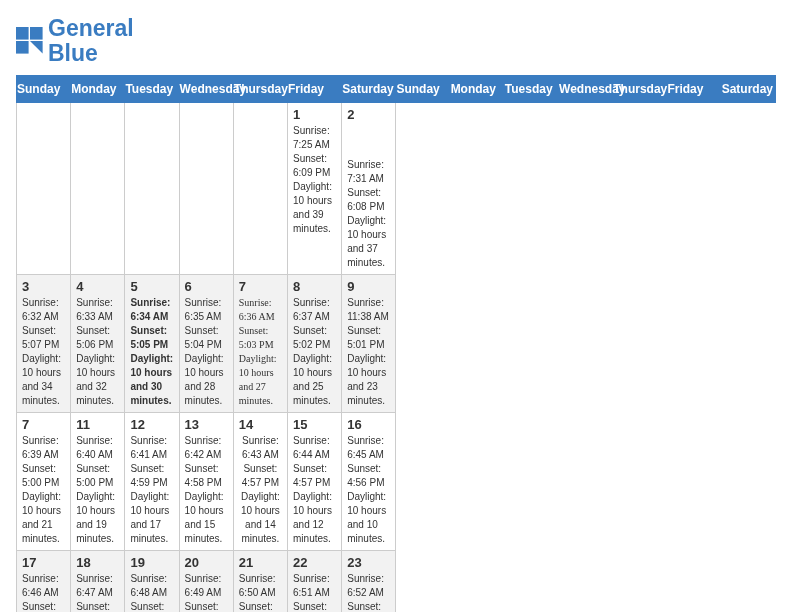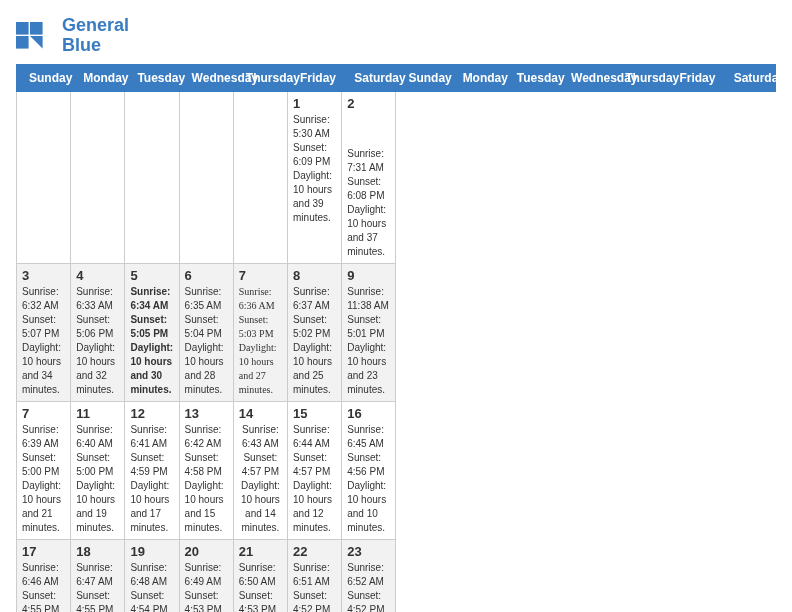--- a/index.html
+++ b/index.html
@@ -14,25 +14,24 @@
       display: flex;
       justify-content: space-between;
       align-items: flex-start;
       margin-bottom: 8px;
     }
     .logo {
       display: flex;
       align-items: center;
     }
     .logo-text {
-      font-size: 18px;
+      font-size: 23px;
       font-weight: bold;
       color: #333;
       line-height: 1.1;
-      margin-left: 14px;
     }
     .logo-text span {
       color: #3a7cc1;
     }
     .logo-icon {
       width: 28px;
       height: 28px;
       margin-right: 4px;
     }
     .title-section {
@@ -50,21 +49,21 @@
     table {
       width: 100%;
       border-collapse: collapse;
       table-layout: fixed;
     }
     th {
       background-color: #3a7cc1;
       color: #fff;
       font-size: 12px;
       font-weight: bold;
-      padding: 6px 12px;
+      padding: 6px 0;
       text-align: left;
       border: 1px solid #3a7cc1;
     }
     td {
       vertical-align: top;
       border: 1px solid #ccc;
       padding: 4px 5px;
       font-size: 10px;
       color: #333;
       height: 90px;
@@ -134,21 +133,21 @@
   </thead>
   <tbody id="calendar-body">
   <tr>
         <td class="other-month"></td>
         <td class="other-month"></td>
         <td class="other-month"></td>
         <td class="other-month"></td>
         <td class="other-month"></td>
         <td>
           <span class="day-number">1</span>
-          <div class="day-info" style="white-space: pre-line;">Sunrise: 5:30 AM
+          <div class="day-info" style="white-space: pre-line;">Sunrise: 7:25 AM
 Sunset: 6:09 PM
 Daylight: 10 hours
 and 39 minutes.</div>
         </td>
         <td>
           <span class="day-number">2</span>
           <div class="day-info" style="white-space: pre-line; margin-top: 36px;">Sunrise: 7:31 AM
 Sunset: 6:08 PM
 Daylight: 10 hours
 and 37 minutes.</div>

